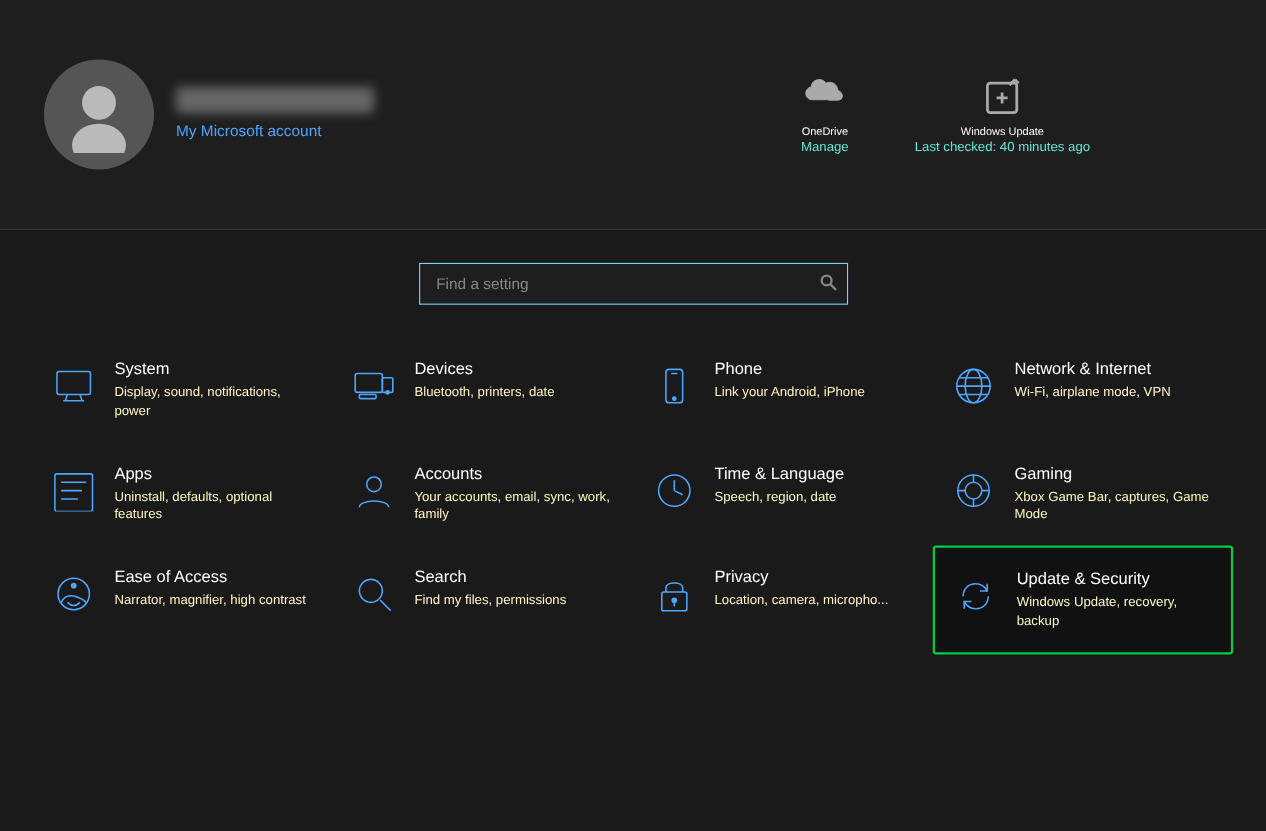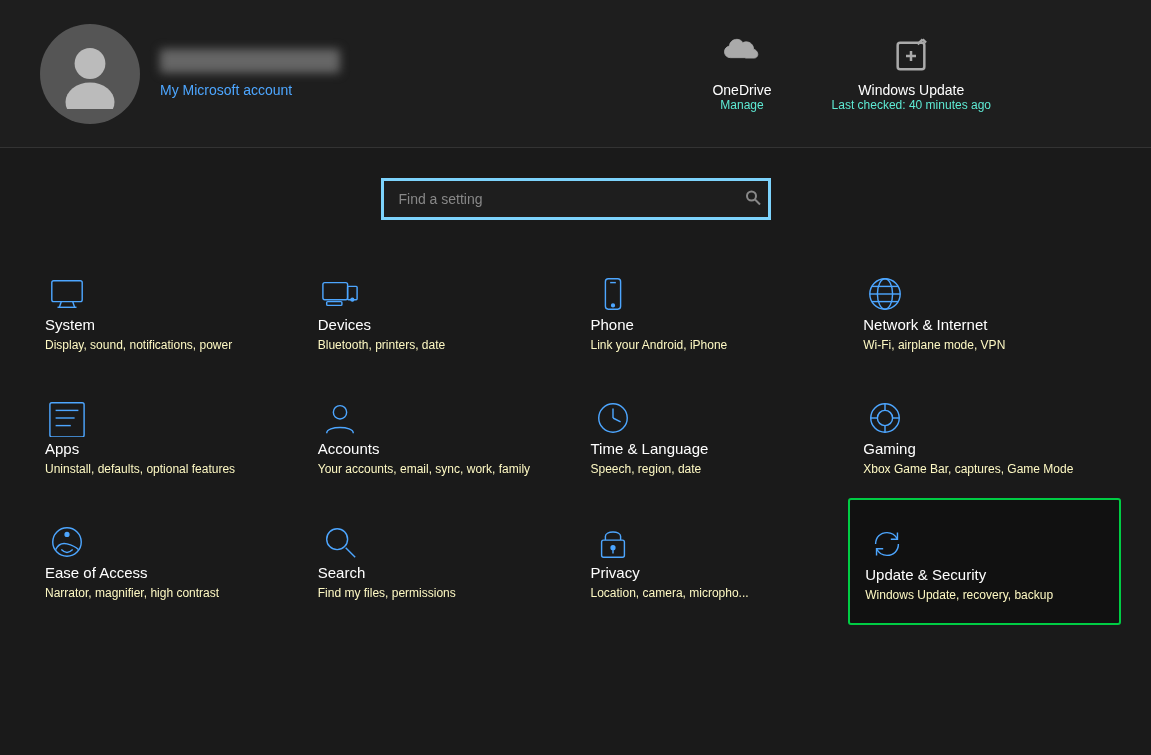--- a/index.html
+++ b/index.html
@@ -8,21 +8,21 @@
       height: 755px;
       background: #1a1a1a;
       font-family: 'Segoe UI', Arial, sans-serif;
       color: #ffffff;
       overflow: hidden;
     }
 
     
     .header {
       background: #1e1e1e;
-      height: 148px;
+      height: 209px;
       display: flex;
       align-items: center;
       padding: 0 40px;
       border-bottom: 1px solid #333;
     }
 
     .user-section {
       display: flex;
       align-items: center;
       flex: 1;
@@ -81,21 +81,21 @@
       text-align: center;
     }
 
     .widget-icon {
       width: 40px;
       height: 40px;
       margin-bottom: 6px;
     }
 
     .widget-title {
-      font-size: 14px;
+      font-size: 10px;
       font-weight: 400;
       color: #ffffff;
     }
 
     .widget-subtitle {
       font-size: 12px;
       color: #5eead4;
     }
 
     
@@ -106,21 +106,21 @@
     }
 
     .search-box {
       position: relative;
       width: 390px;
     }
 
     .search-input {
       width: 100%;
       background: #1e1e1e;
-      border: 3px solid #7dd3fc;
+      border: 1px solid #7dd3fc;
       color: #ccc;
       padding: 10px 40px 10px 15px;
       font-size: 14px;
       outline: none;
     }
 
     .search-input::placeholder {
       color: #888;
     }
 
@@ -143,21 +143,20 @@
       padding: 10px 30px;
     }
 
     .settings-item {
       display: flex;
       align-items: flex-start;
       padding: 20px 15px;
       cursor: pointer;
       transition: background 0.1s;
       border-radius: 3px;
-      flex-direction: column;
     }
 
     .settings-item.active {
       border: 2px solid #00cc44;
       background: #111;
     }
 
     .settings-item-icon {
       width: 44px;
       height: 44px;

